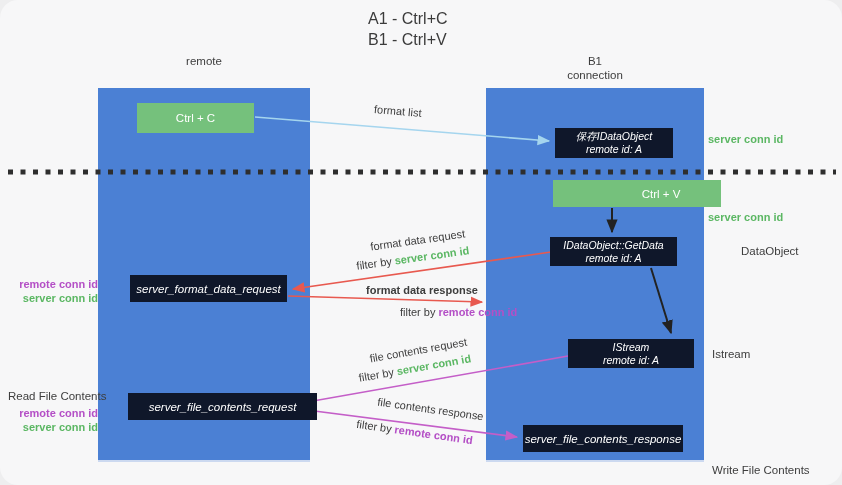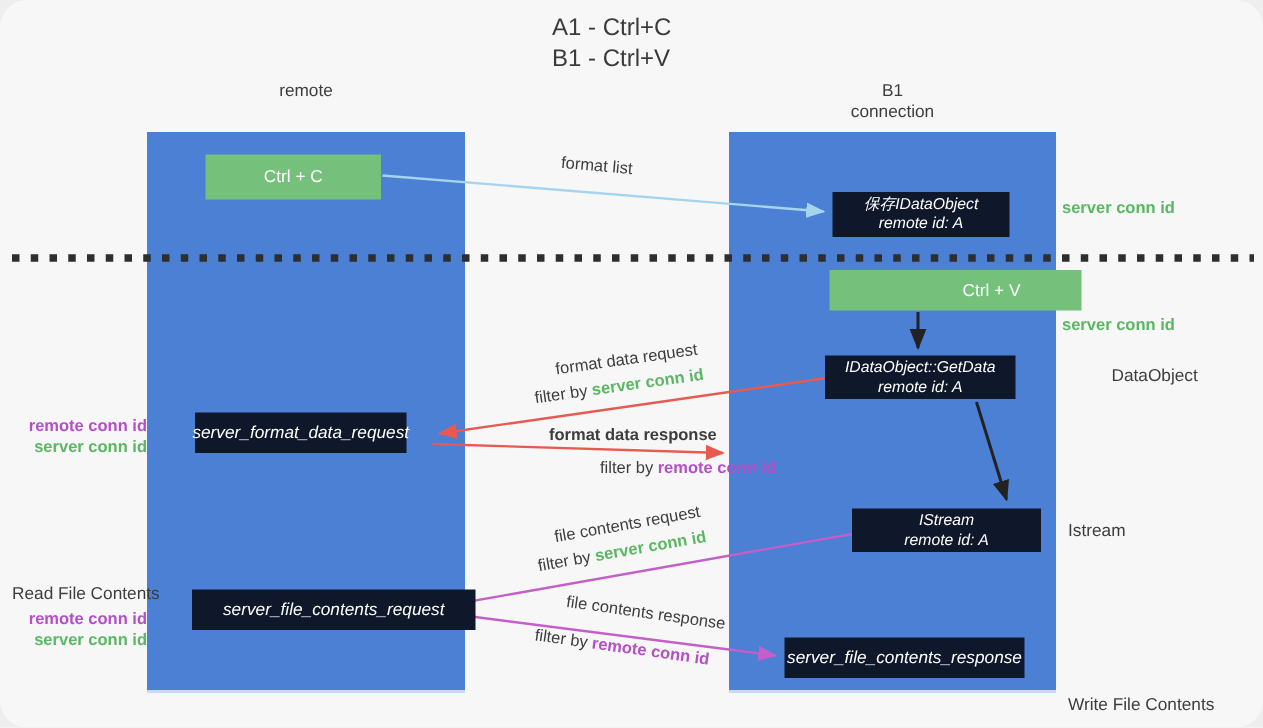--- a/index.html
+++ b/index.html
@@ -125,21 +125,21 @@
     <line x1="651" y1="268" x2="671" y2="333" stroke="#222222" stroke-width="2" marker-end="url(#ah-black)"></line>
 
     <line x1="568" y1="356" x2="296" y2="404" stroke="#c45ec8" stroke-width="1.6" marker-end="url(#ah-magenta)"></line>
 
     <line x1="291" y1="408" x2="517" y2="437" stroke="#c45ec8" stroke-width="1.6" marker-end="url(#ah-magenta)"></line>
   </svg>
 
   <div class="node green" style="left:137px;top:103px;width:117px;height:30px;">
     <span>Ctrl + C</span>
   </div>
-  <div class="node orange" style="left:130px;top:275px;width:141px;height:27px;">
+  <div class="node orange" style="left:130px;top:275px;width:157px;height:27px;">
     <span>server_format_data_request</span>
   </div>
   <div class="node orange" style="left:128px;top:393px;width:189px;height:27px;">
     <span>server_file_contents_request</span>
   </div>
 
   <div class="node orange two-line" style="left:555px;top:128px;width:118px;height:30px;">
     <span>保存IDataObject</span>
     <span>remote id: A</span>
   </div>

